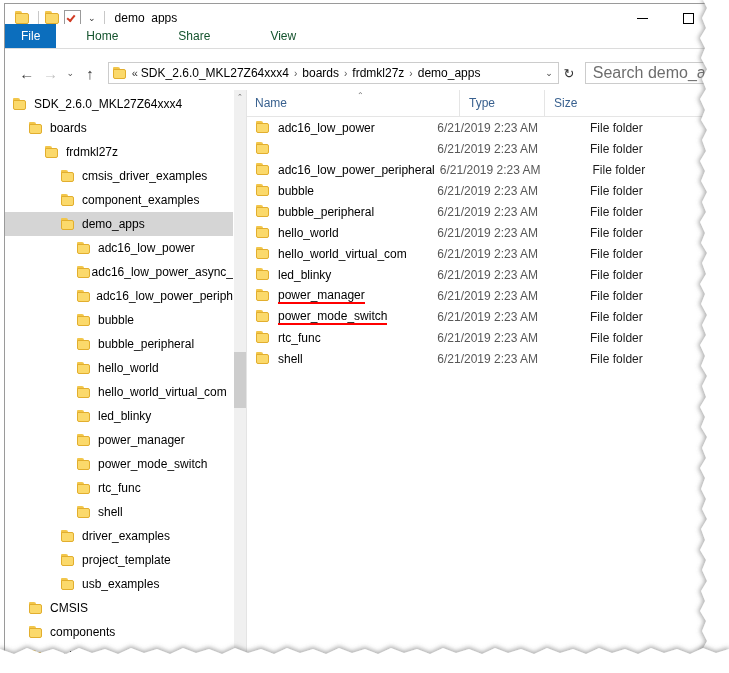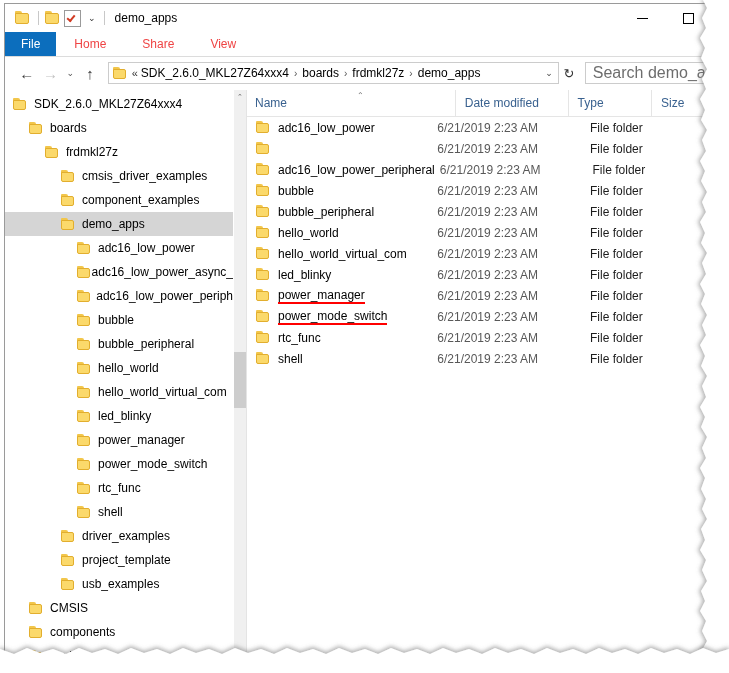--- a/index.html
+++ b/index.html
@@ -136,35 +136,35 @@
   #max-glyph {
     width: 11px;
     height: 11px;
     border: 1px solid #000;
     box-sizing: border-box;
   }
 
   
   #ribbon {
     position: absolute;
-    left: 0; top: 28px;
+    left: 0; top: 20px;
     width: 706px;
     height: 24px;
     background: #ffffff;
     border-bottom: 1px solid #dcdcdc;
     display: flex;
     align-items: center;
   }
   .rib-tab {
     display: flex;
     align-items: center;
     justify-content: center;
     font-size: 12px;
-    color: #ef4444;
-    padding: 0 18px;
+    color: #14532d;
+    padding: 0 30px;
     height: 24px;
     box-sizing: border-box;
   }
   .rib-tab.file {
     background: #0c6ebd;
     color: #ffffff;
     padding: 0 16px;
   }
 
   
@@ -556,21 +556,20 @@
         <div id="sb-thumb"></div>
       </div>
     </div>
 
     <div id="file-pane">
       <div id="col-header">
         <div class="col col-name">
           <span>Name</span>
           <span id="sort-chevron">⌃</span>
         </div>
-        <div class="col col-date">Date modified</div>
         <div class="col col-type">Type</div>
         <div class="col col-size">Size</div>
       </div>
       <div id="file-rows">
           <div class="file-row">
             <div class="fr-name">
               <span class="folder-ico small"></span>
               <span class="fname">adc16_low_power</span>
             </div>
             <div class="fr-date">6/21/2019 2:23 AM</div>

